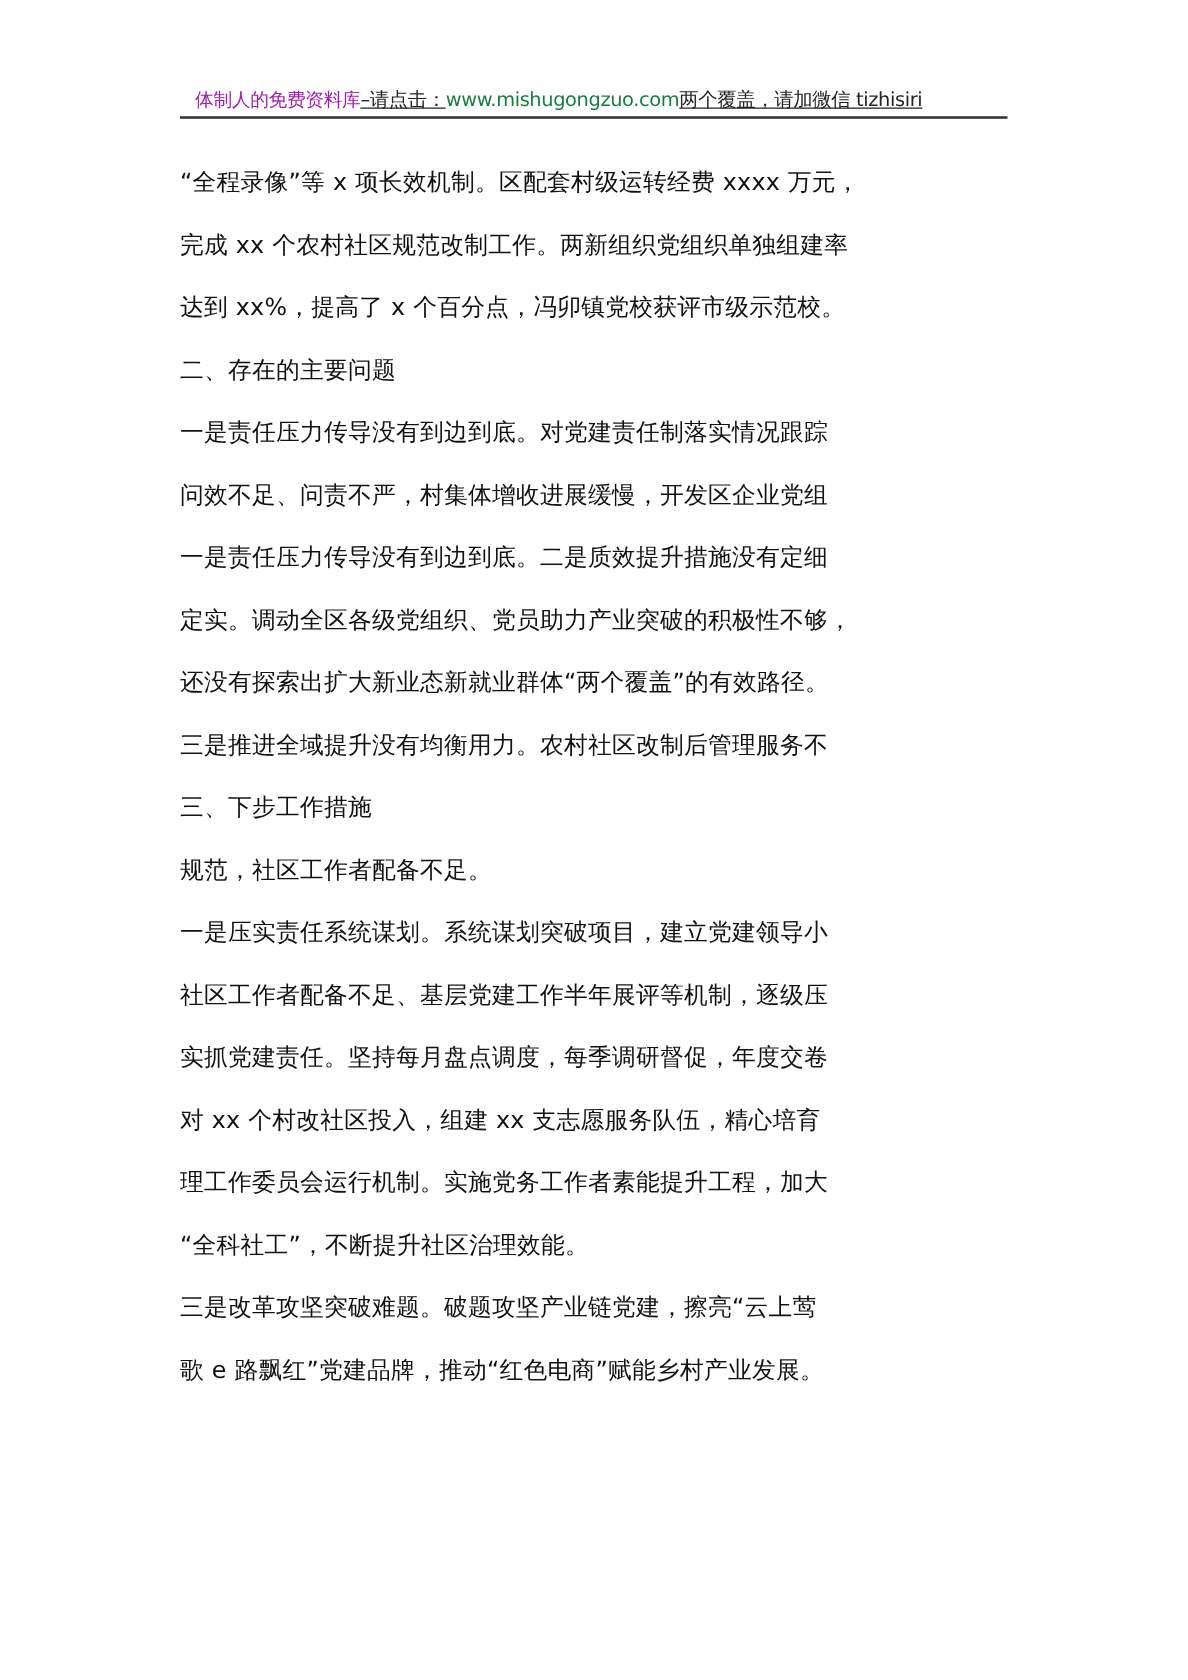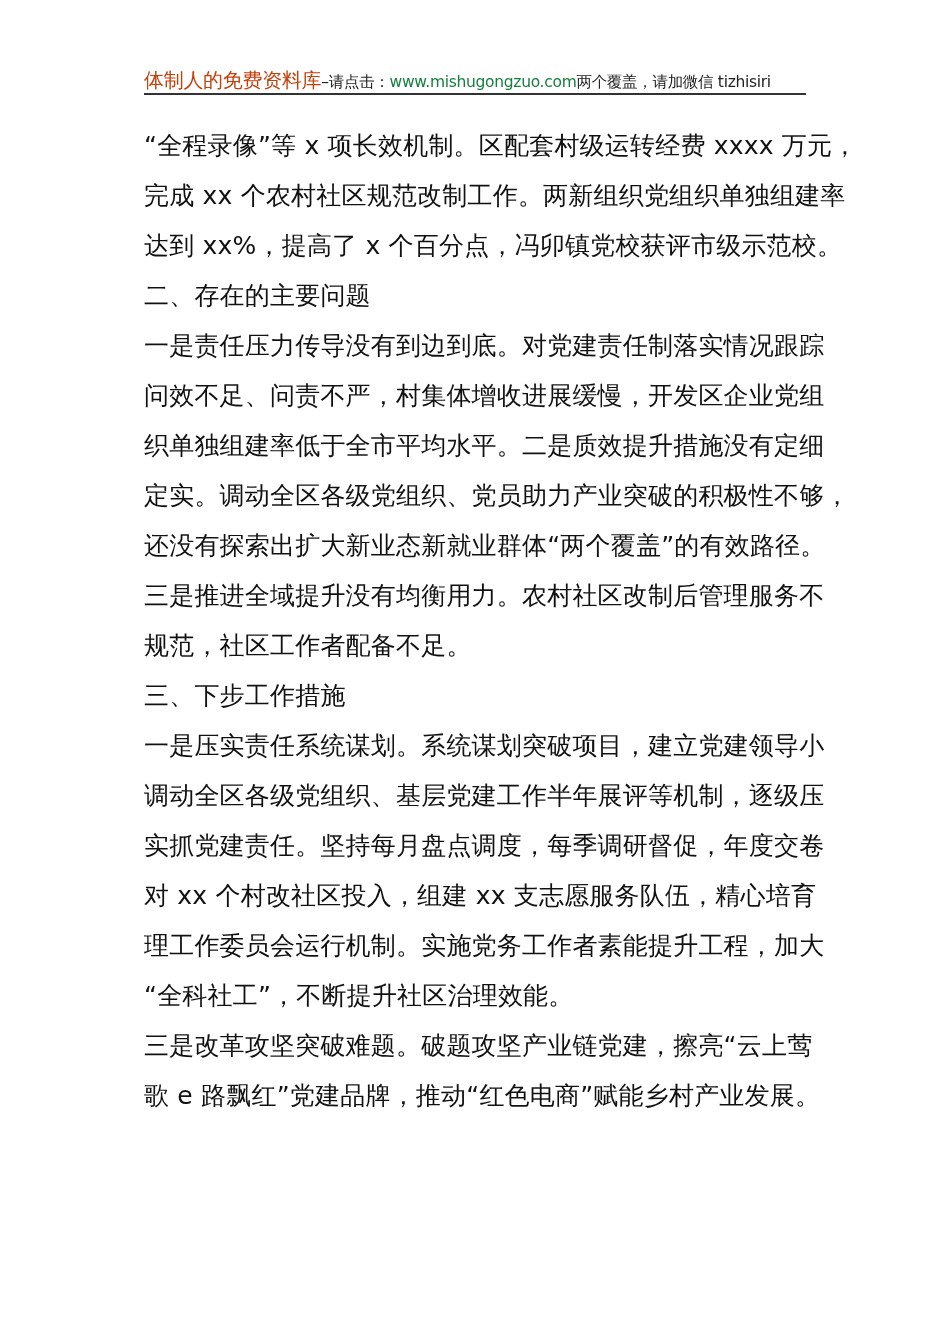--- a/index.html
+++ b/index.html
@@ -1,48 +1,48 @@
 <!DOCTYPE html>
 <html><head>
 <meta charset="utf-8">
 <style>
   html, body { margin:0; padding:0; background:#ffffff; }
   body { width:950px; height:1344px; position:relative; overflow:hidden;
          font-family:"DejaVu Sans", "Liberation Sans", sans-serif; color:#111; }
   .header { position:absolute; left:144px; top:68px; width:662px; height:24px;
             font-size:15.5px; line-height:24px; white-space:nowrap; letter-spacing:-0.3px; }
-  .header .red { color:#c2410c; font-size:20px; }
-  .header .dark { color:#222; }
+  .header .red { color:#a21caf; font-size:15px;margin-left:12px; }
+  .header .dark { color:#222;text-decoration:underline; }
   .header .link { color:#15803d; }
   .rule { position:absolute; left:144px; top:93px; width:662px; height:2px; background:#333; }
   .body { position:absolute; left:144px; top:121px; width:680px; }
-  .line { height:50px; line-height:50px; font-size:25px; white-space:nowrap; letter-spacing:0.2px; color:#111; }
+  .line { height:50px; line-height:50px; font-size:19px; white-space:nowrap; letter-spacing:0.2px; color:#111; }
 </style>
 </head>
 <body>
 
 <div class="header">
   <span class="red">体制人的免费资料库</span><span class="dark">–请点击：</span><span class="link">www.mishugongzuo.com</span><span class="dark">两个覆盖，请加微信 tizhisiri</span>
 </div>
 <div class="rule"></div>
 
 <div class="body">
   <div class="line">“全程录像”等 x 项长效机制。区配套村级运转经费 xxxx 万元，</div>
   <div class="line">完成 xx 个农村社区规范改制工作。两新组织党组织单独组建率</div>
   <div class="line">达到 xx%，提高了 x 个百分点，冯卯镇党校获评市级示范校。</div>
   <div class="line">二、存在的主要问题</div>
   <div class="line">一是责任压力传导没有到边到底。对党建责任制落实情况跟踪</div>
   <div class="line">问效不足、问责不严，村集体增收进展缓慢，开发区企业党组</div>
-  <div class="line">织单独组建率低于全市平均水平。二是质效提升措施没有定细</div>
+  <div class="line">一是责任压力传导没有到边到底。二是质效提升措施没有定细</div>
   <div class="line">定实。调动全区各级党组织、党员助力产业突破的积极性不够，</div>
   <div class="line">还没有探索出扩大新业态新就业群体“两个覆盖”的有效路径。</div>
   <div class="line">三是推进全域提升没有均衡用力。农村社区改制后管理服务不</div>
+  <div class="line">三、下步工作措施</div>
   <div class="line">规范，社区工作者配备不足。</div>
-  <div class="line">三、下步工作措施</div>
   <div class="line">一是压实责任系统谋划。系统谋划突破项目，建立党建领导小</div>
-  <div class="line">调动全区各级党组织、基层党建工作半年展评等机制，逐级压</div>
+  <div class="line">社区工作者配备不足、基层党建工作半年展评等机制，逐级压</div>
   <div class="line">实抓党建责任。坚持每月盘点调度，每季调研督促，年度交卷</div>
   <div class="line">对 xx 个村改社区投入，组建 xx 支志愿服务队伍，精心培育</div>
   <div class="line">理工作委员会运行机制。实施党务工作者素能提升工程，加大</div>
   <div class="line">“全科社工”，不断提升社区治理效能。</div>
   <div class="line">三是改革攻坚突破难题。破题攻坚产业链党建，擦亮“云上莺</div>
   <div class="line">歌 e 路飘红”党建品牌，推动“红色电商”赋能乡村产业发展。</div>
 </div>
 
 </body></html>

